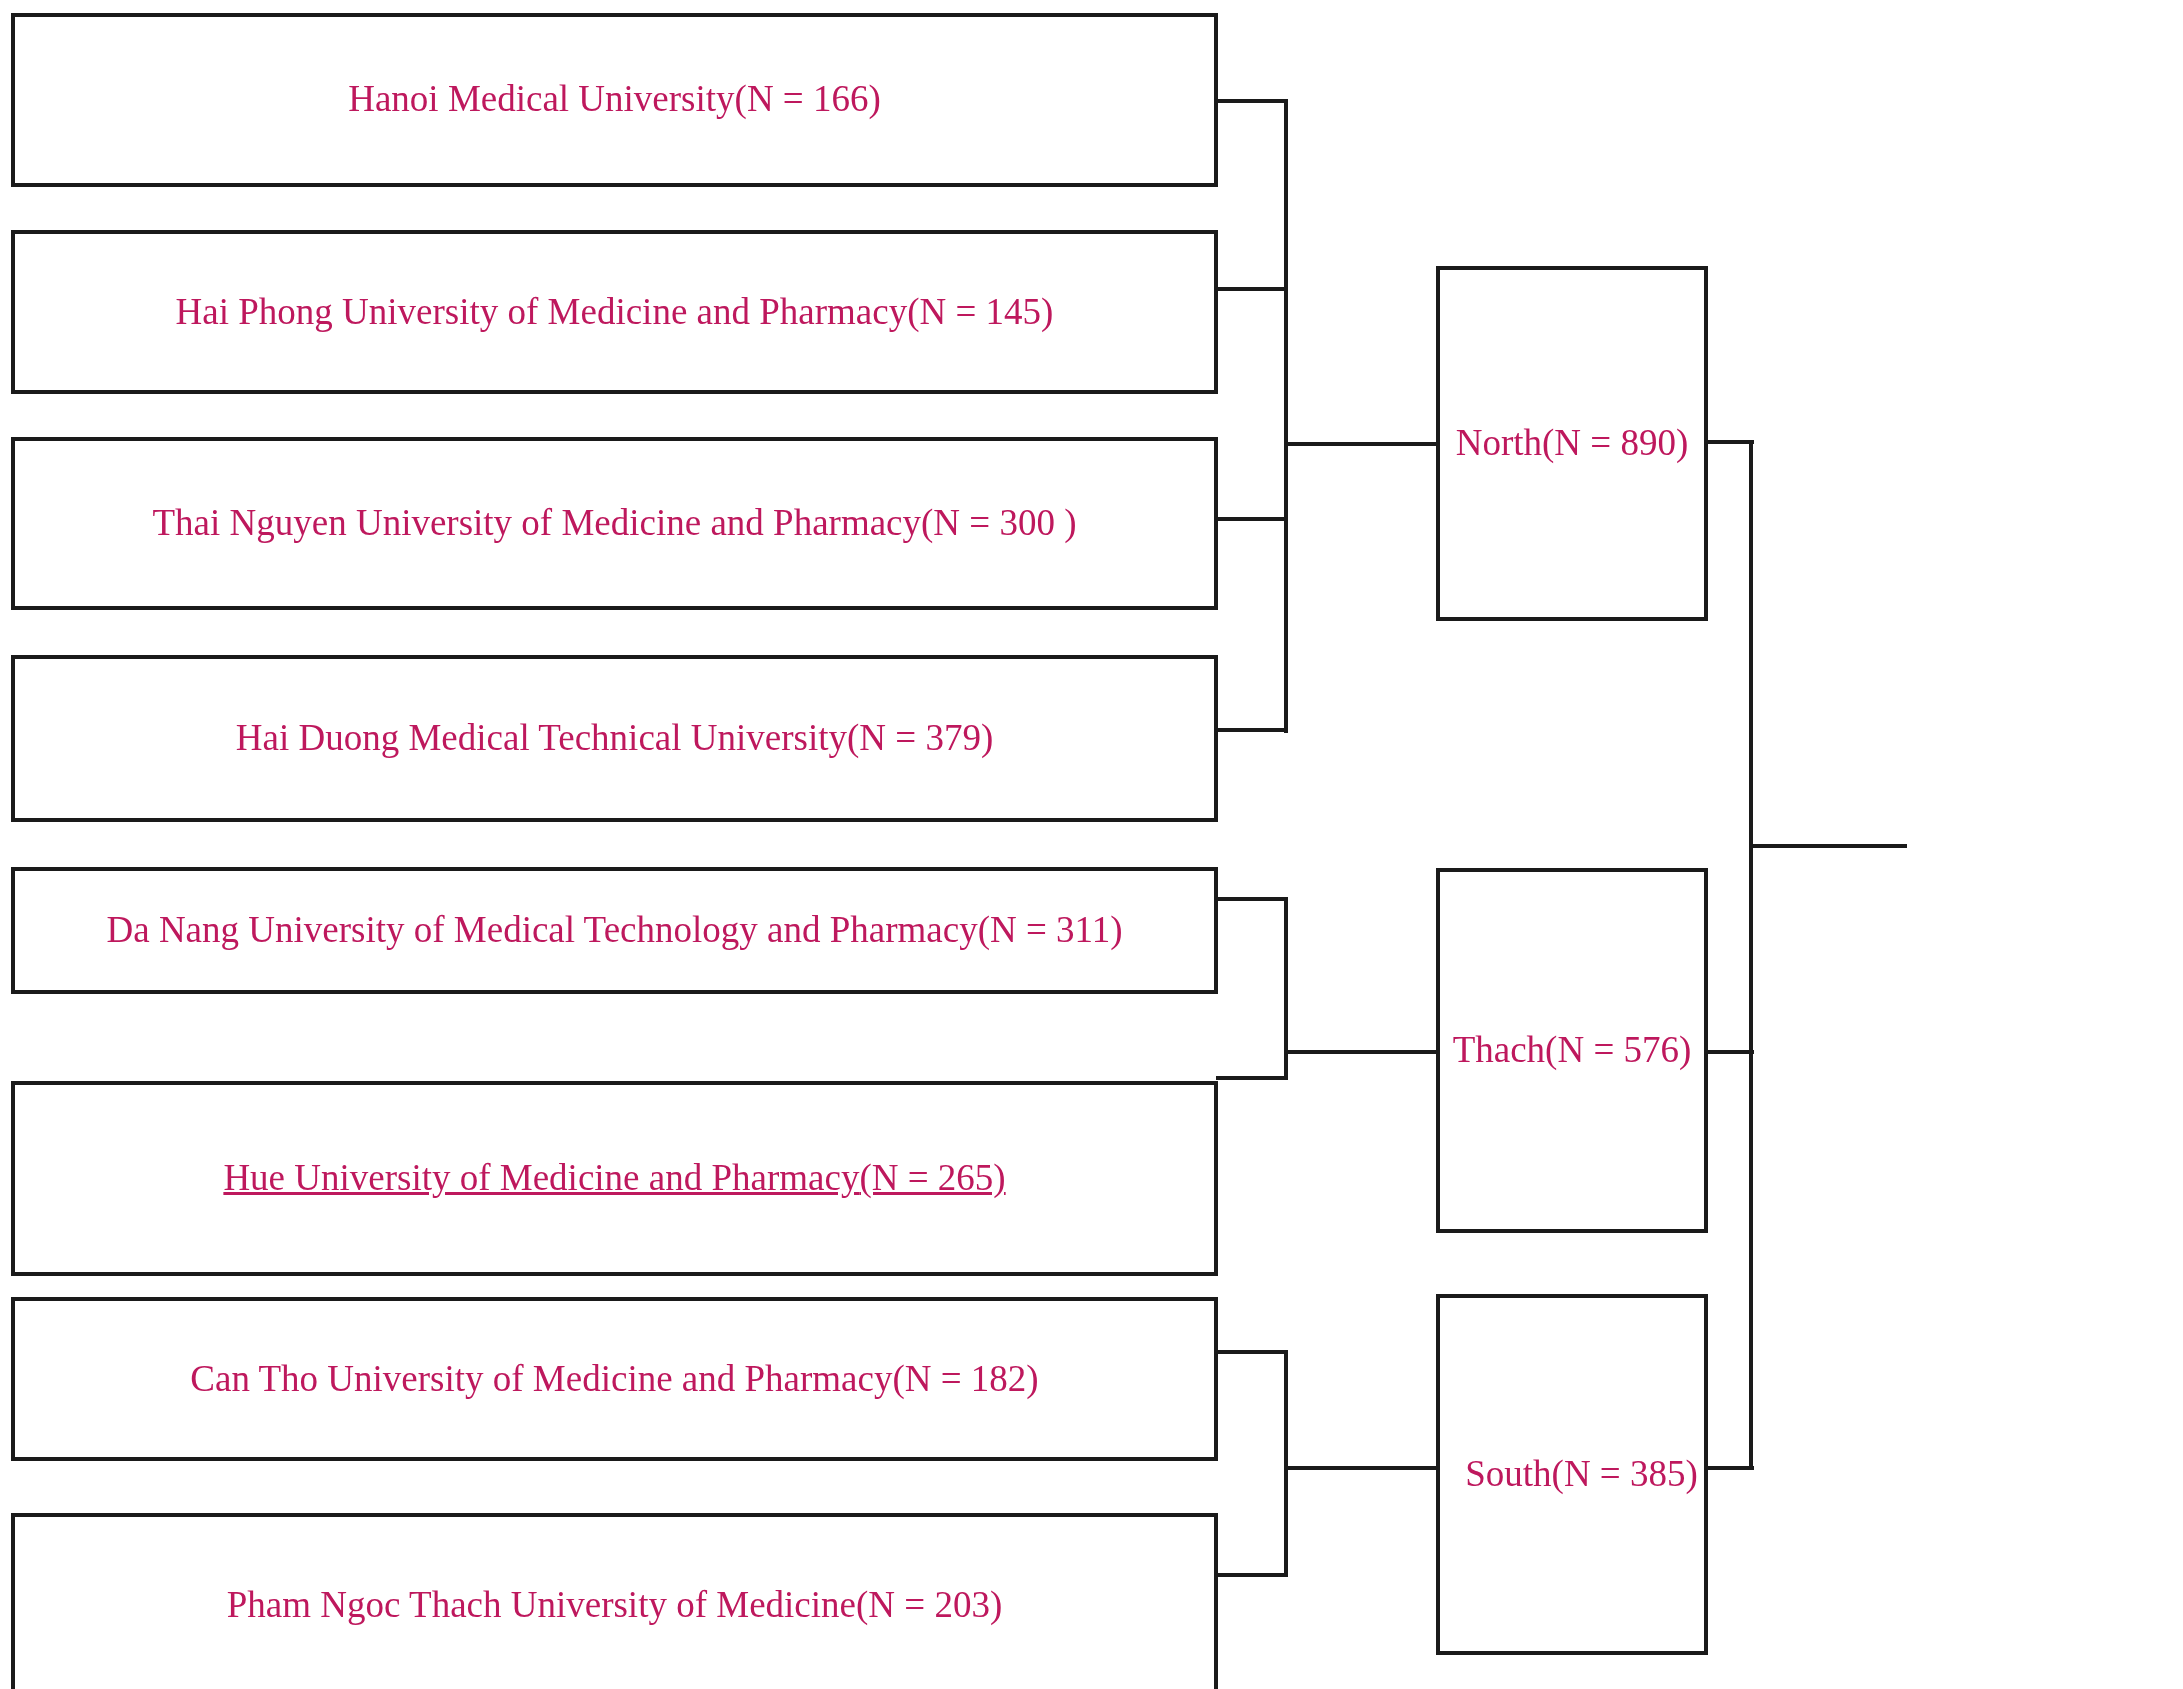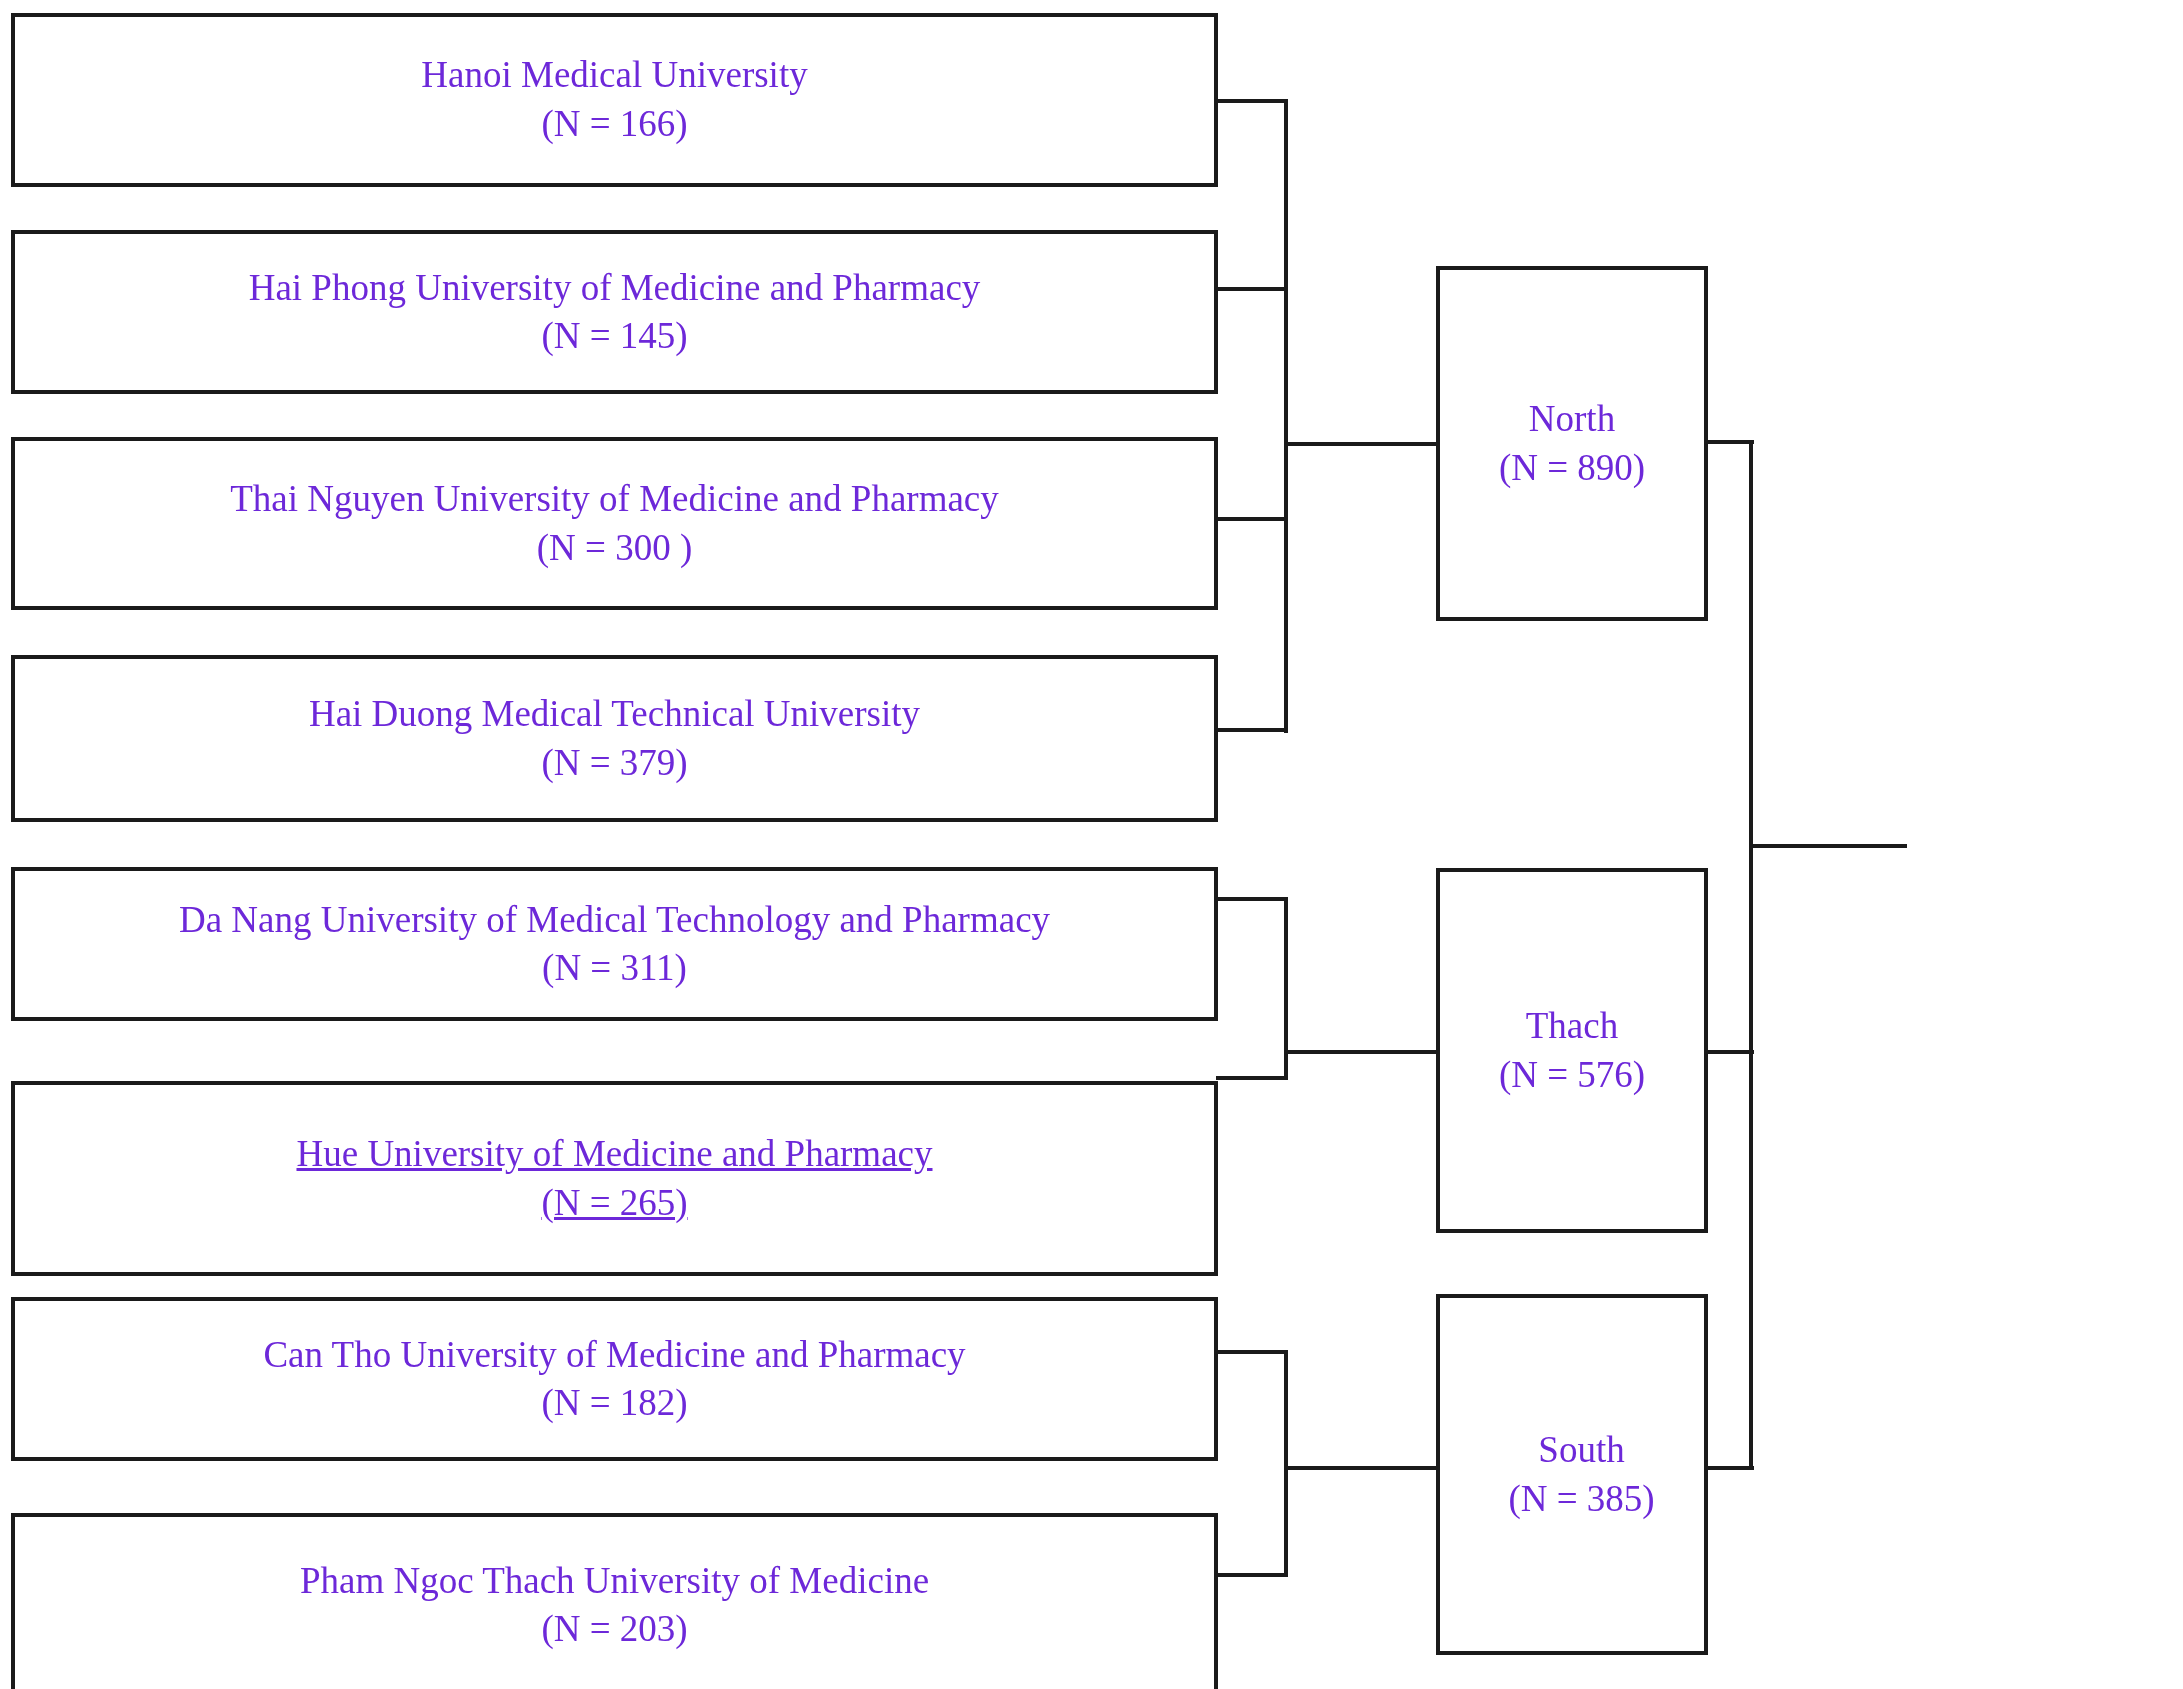--- a/index.html
+++ b/index.html
@@ -14,25 +14,25 @@
     background: #ffffff;
     font-family: "Liberation Serif", "DejaVu Serif", serif;
     overflow: hidden;
   }
   .node {
     position: absolute;
     box-sizing: border-box;
     background: #ffffff;
     border: 4.9px solid #1a1a1a;
     display: flex;
-    flex-direction: column;
+    flex-direction: row;
     align-items: center;
     justify-content: center;
     text-align: center;
-    color: #6d28d9;
+    color: #be185d;
     line-height: 1.30;
   }
   .node .label,
   .node .count {
     display: block;
     white-space: nowrap;
   }
   
   .uni {
     left: 11px;
@@ -83,21 +83,21 @@
   <div class="node uni" style="top:437px;height:173px;">
     <span class="label">Thai Nguyen University of Medicine and Pharmacy</span>
     <span class="count">(N = 300 )</span>
   </div>
 
   <div class="node uni" style="top:655px;height:167px;">
     <span class="label">Hai Duong Medical Technical University</span>
     <span class="count">(N = 379)</span>
   </div>
 
-  <div class="node uni" style="top:867px;height:154px;">
+  <div class="node uni" style="top:867px;height:127px;">
     <span class="label">Da Nang University of Medical Technology and Pharmacy</span>
     <span class="count">(N = 311)</span>
   </div>
 
   <div class="node uni" style="top:1081px;height:195px;text-decoration:underline;">
     <span class="label">Hue University of Medicine and Pharmacy</span>
     <span class="count">(N = 265)</span>
   </div>
 
   <div class="node uni" style="top:1297px;height:164px;">

